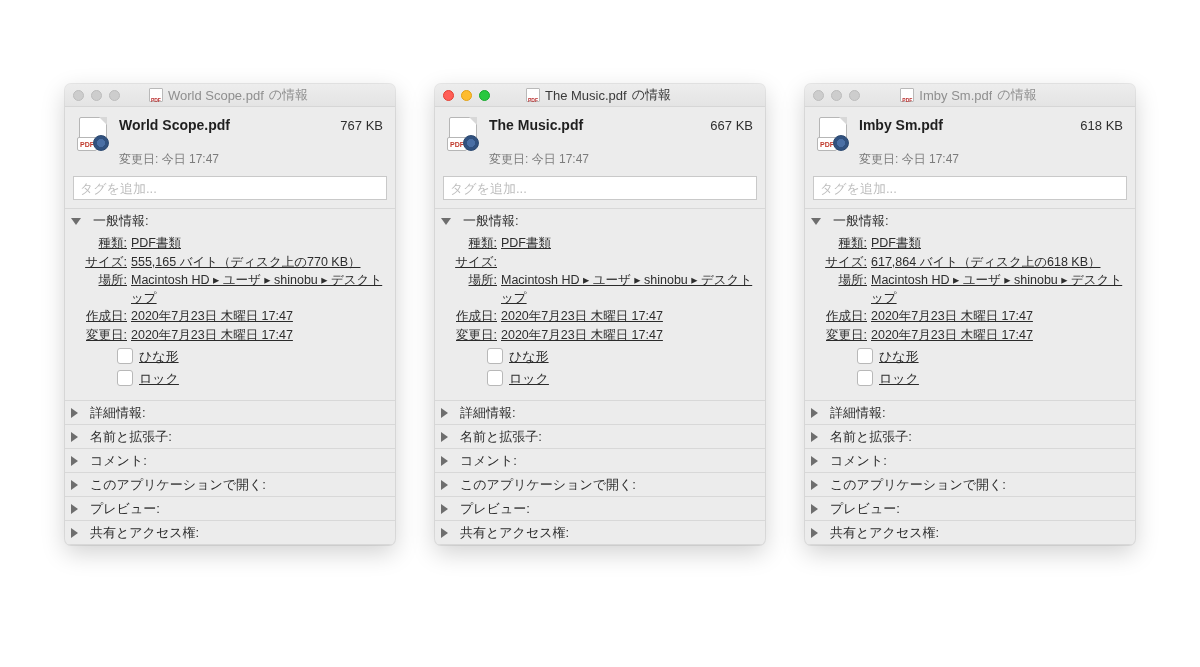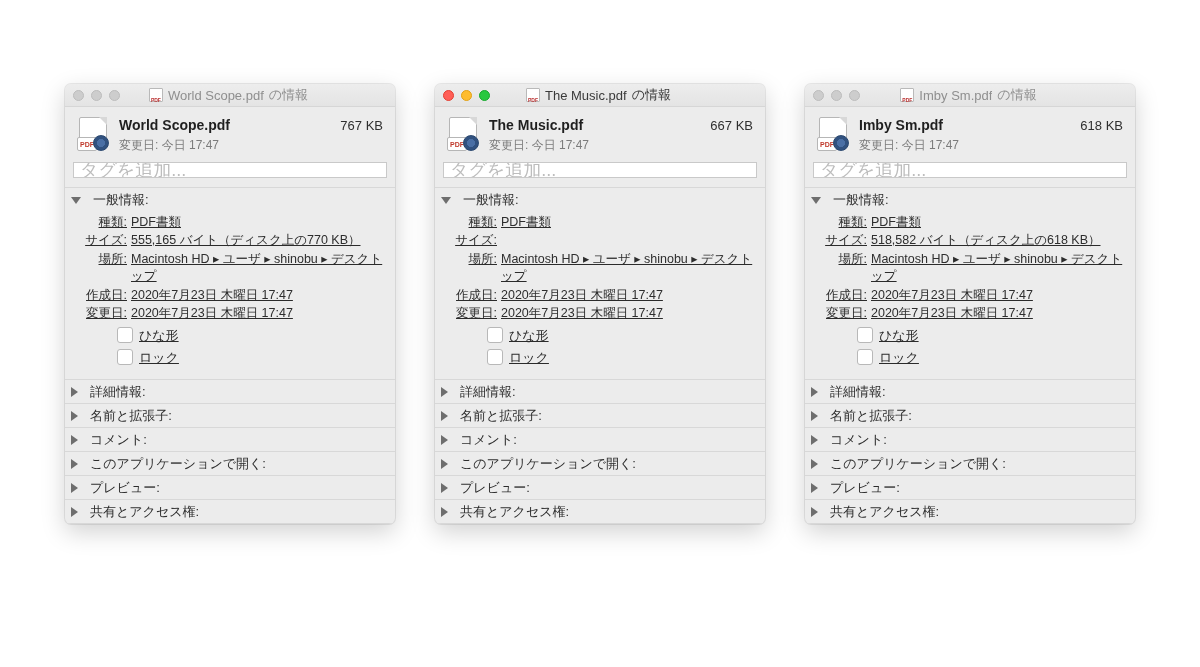--- a/index.html
+++ b/index.html
@@ -133,32 +133,32 @@
     position:absolute; right:0; bottom:0;
     width:14px; height:14px; border-radius:50%;
     background:radial-gradient(circle,#4a6fa5 40%, #31517f 41%);
     border:1px solid #2b4870;
   }
 
   .header-main { flex:1; min-width:0; }
   .header-top { display:flex; align-items:baseline; gap:8px; }
   .filename { font-weight:700; font-size:14px; color:#1f1f1f; flex:1; white-space:nowrap; overflow:hidden; text-overflow:ellipsis;}
   .filesize { font-size:13px; color:#2f2f2f; }
-  .modified { font-size:12px; color:#7c7c7c; margin-top:4px; }
+  .modified { font-size:12px; color:#7c7c7c; margin-top:18px; }
 
   
   .tags-wrap { padding: 0 8px 8px 8px; }
   .tags-input {
     width:100%;
     box-sizing:border-box;
-    height:16px;
+    height:24px;
     border:1px solid #c9c9c9;
     background:#fff;
     padding:3px 6px;
-    font-size:18px;
+    font-size:13px;
     color:#0f172a;
     outline:none;
   }
   .tags-input::placeholder{ color:#bdbdbd; }
 
   
   .section {
     border-top:1px solid #d8d8d8;
   }
   .section:last-child { border-bottom:1px solid #d8d8d8; }
@@ -466,21 +466,21 @@
           <span class="disclosure open"></span>
           <span>一般情報:</span>
         </div>
         <div class="section-body">
           <div class="kv">
             <span class="k">種類:</span>
             <span class="v">PDF書類</span>
           </div>
           <div class="kv">
             <span class="k">サイズ:</span>
-            <span class="v">518,582 バイト（ディスク上の618 KB）</span>
+            <span class="v">617,864 バイト（ディスク上の618 KB）</span>
           </div>
           <div class="kv">
             <span class="k">場所:</span>
             <span class="v">Macintosh HD ▸ ユーザ ▸ shinobu ▸ デスクトップ</span>
           </div>
           <div class="kv">
             <span class="k">作成日:</span>
             <span class="v">2020年7月23日 木曜日 17:47</span>
           </div>
           <div class="kv">

